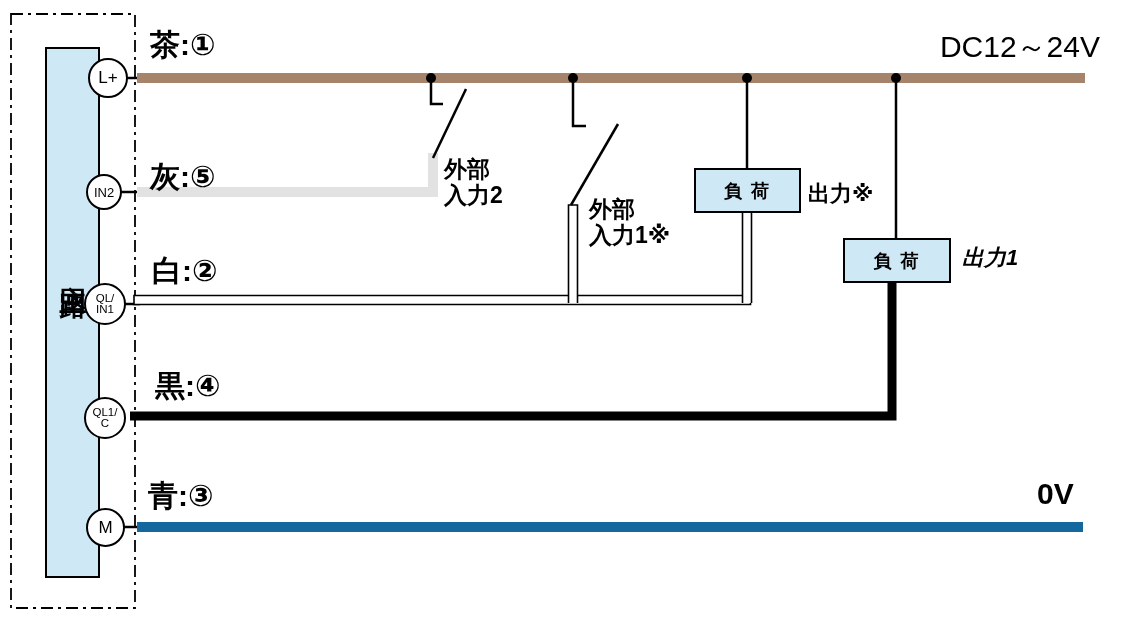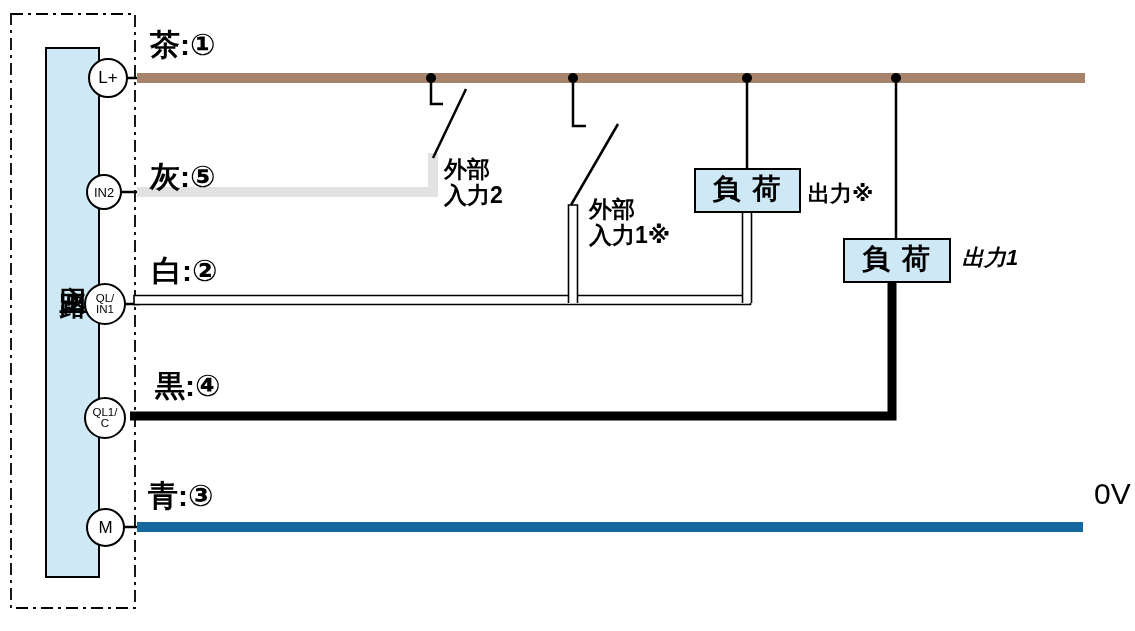--- a/index.html
+++ b/index.html
@@ -23,27 +23,27 @@
     z-index:4;font-weight:500;text-align:center;
   }
   .terminal span{display:block;}
   .t-lplus{left:88px;top:58px;width:40px;height:40px;font-size:17px;}
   .t-in2{left:86px;top:174px;width:36px;height:36px;font-size:13px;}
   .t-qlin1{left:84px;top:283px;width:42px;height:42px;font-size:11.5px;line-height:11px;}
   .t-ql1c{left:84px;top:397px;width:42px;height:42px;font-size:11.5px;line-height:11px;}
   .t-m{left:86px;top:508px;width:39px;height:39px;font-size:17px;}
   .wire-label{font-size:30px;font-weight:600;z-index:3;white-space:nowrap;}
   .supply-label{left:880px;top:27px;width:220px;text-align:right;font-size:30px;font-weight:500;z-index:3;white-space:nowrap;}
-  .ground-label{left:1094px;top:477px;font-size:30px;font-weight:400;z-index:3;}
+  .ground-label{left:1037px;top:477px;font-size:30px;font-weight:700;z-index:3;}
   .sw-label{font-size:23px;font-weight:600;line-height:26px;z-index:3;white-space:nowrap;margin-top:6px;}
   .out-label{font-size:22px;font-weight:600;z-index:3;white-space:nowrap;}
   .load-box{
     background:#cfe8f6;border:2px solid #000;box-sizing:border-box;z-index:2;
-    display:flex;align-items:flex-start;justify-content:center;
-    font-size:28px;font-weight:600;letter-spacing:2px;
+    display:flex;align-items:center;justify-content:center;
+    font-size:18px;font-weight:600;letter-spacing:2px;
   }
   .load-1{left:694px;top:168px;width:107px;height:45px;}
   .load-2{left:843px;top:238px;width:108px;height:45px;}
 </style>
 </head>
 <body>
 
 <div class="canvas">
 
   <svg class="layer" width="1135" height="631" viewBox="0 0 1135 631">
@@ -109,20 +109,21 @@
   <div class="abs terminal t-m">
     <span>M</span>
   </div>
 
   <div class="abs wire-label" style="left:150px;top:25px;text-align:right;">茶:①</div>
   <div class="abs wire-label" style="left:150px;top:138px;margin-top:19px;">灰:⑤</div>
   <div class="abs wire-label" style="left:152px;top:251px;">白:②</div>
   <div class="abs wire-label" style="left:155px;top:366px;">黒:④</div>
   <div class="abs wire-label" style="left:148px;top:476px;">青:③</div>
 
+  <div class="abs supply-label">DC12～24V</div>
   <div class="abs ground-label">0V</div>
 
   <div class="abs sw-label" style="left:444px;top:150px;">
     <div>外部</div>
     <div>入力2</div>
   </div>
   <div class="abs sw-label" style="left:589px;top:190px;">
     <div>外部</div>
     <div>入力1※</div>
   </div>

